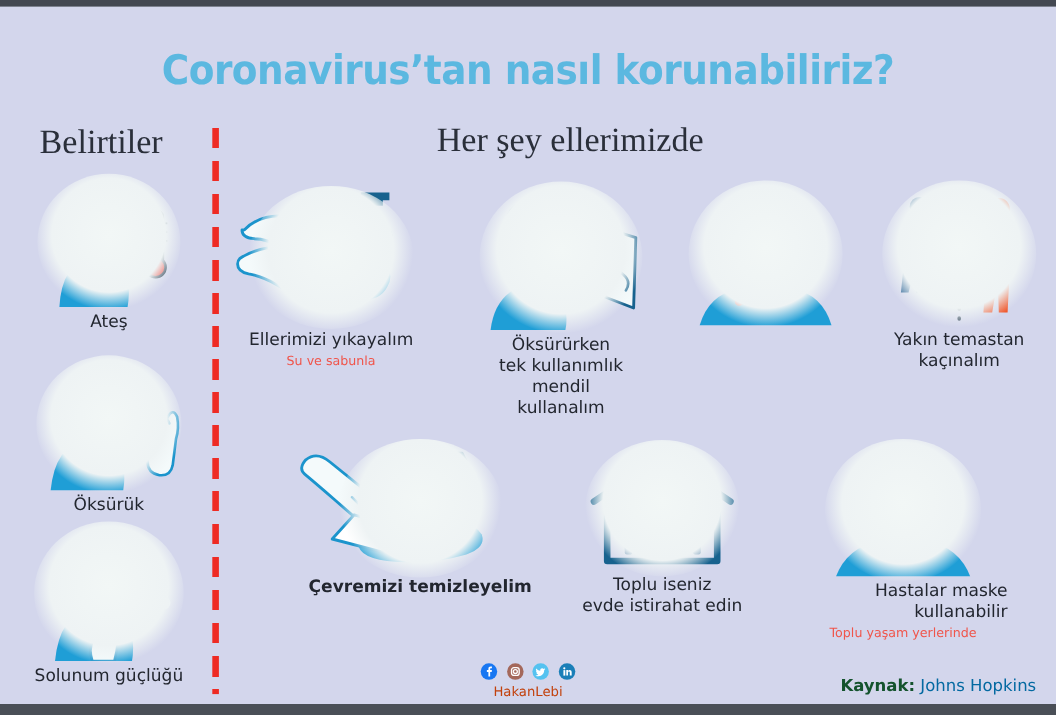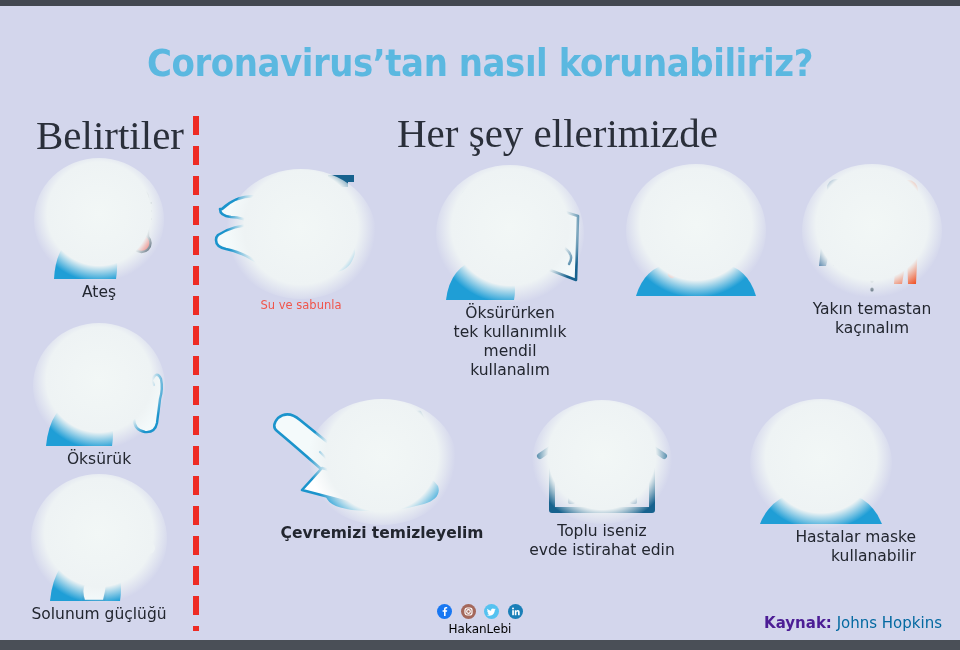--- a/index.html
+++ b/index.html
@@ -22,21 +22,21 @@
     font-family:"DejaVu Sans", sans-serif;
     font-weight:bold;
     font-size:37px;
     letter-spacing:-0.5px;
     color:#5bb8e0;
     transform:scaleX(0.92);
   }
   .h2{
     position:absolute;
     font-family:"Liberation Serif", serif;
-    font-size:41px;
+    font-size:31px;
     color:#2a2f3a;
     white-space:nowrap;
   }
   .h2.left{left:36px;top:105px;}
   .h2.right{left:397px;top:103px;}
 
   
   .divider{
     position:absolute;left:193px;top:110px;width:6px;height:515px;
     background:repeating-linear-gradient(to bottom,
@@ -62,28 +62,28 @@
   svg{display:block;}
 
   
   .social{position:absolute;left:0;top:596px;width:960px;text-align:center;}
   .social .dots{display:inline-block;}
   .sdot{
     display:inline-block;width:15px;height:15px;border-radius:50%;
     margin:0 2px;vertical-align:middle;position:relative;
   }
   .handle{
-    margin-top:2px;color:#000000;font-size:12px;
+    margin-top:2px;color:#c2410c;font-size:12px;
     font-family:"DejaVu Sans", sans-serif;
   }
   .kaynak{
     position:absolute;right:18px;top:608px;font-size:15px;
     font-family:"DejaVu Sans", sans-serif;
   }
-  .kaynak .k{color:#4c1d95;font-weight:bold;}
+  .kaynak .k{color:#14532d;font-weight:bold;}
   .kaynak .v{color:#0369a1;}
 </style>
 </head>
 <body>
 
 <div class="topbar"></div>
 
 <div class="poster">
 
   <div class="title">Coronavirus’tan nasıl korunabiliriz?</div>
@@ -207,20 +207,21 @@
           <path d="M16 38 q16 -16 42 -12 q22 4 40 16 q14 9 22 16 q6 5 1 10 q-6 5 -15 0 l-22 -12 q10 8 12 13 q3 6 -4 8 q-7 2 -13 -3 l-30 -20 q-12 -8 -24 -8 q-11 -1 -11 -8 z"></path>
         </g>
 
         <g stroke="#1b94cc" stroke-width="2" fill="none" stroke-linecap="round">
           <path d="M66 72 h34"></path>
             <path d="M66 82 h34"></path>
             <path d="M68 92 h28"></path>
         </g>
       </svg>
     </div>
+    <div class="cap">Ellerimizi yıkayalım</div>
     <div class="sub">Su ve sabunla</div>
   </div>
 
   <div class="item" style="left:420px;top:162px;width:180px;">
     <div class="art" style="width:180px;height:132px;">
       <div class="halo" style="width:148px;height:138px;"></div>
       <svg width="180" height="132" viewBox="0 0 180 132">
         <path d="M26 132 q4 -34 34 -42 l26 2 q12 20 8 40 z" fill="#1f9ed6"></path>
         <path d="M56 60 q20 2 26 -6 l14 4 q6 14 4 24 l-10 8 q-10 8 -22 6 l-12 -8 z" fill="#f4fafb"></path>
         <path d="M40 52 q-8 -36 26 -40 q32 -3 36 22 q2 12 -2 20 l-7 -9 q-5 11 -16 13 l-4 -9 q-14 4 -27 2 z" fill="#1d4f7d"></path>
@@ -397,20 +398,21 @@
         </g>
 
         <g stroke="#1b94cc" stroke-width="2.6" fill="none" stroke-linecap="round">
           <path d="M72 60 q-10 6 -8 18"></path>
             <path d="M118 60 q10 6 8 18"></path>
         </g>
       </svg>
     </div>
     <div class="cap" style="white-space:pre-line;text-align:right;">Hastalar maske
 kullanabilir</div>
+    <div class="sub">Toplu yaşam yerlerinde</div>
   </div>
 
   <div class="social">
     <div class="dots">
       <span class="sdot" style="background:#1877f2;">
         <svg width="15" height="15" viewBox="0 0 15 15" style="position:absolute;left:0;top:0;">
           <path d="M8.6 12V7.8h1.4l.2-1.6H8.6V5.2c0-.5.1-.8.8-.8h.8V3c-.1 0-.6-.1-1.2-.1-1.2 0-2 .7-2 2.1v1.2H5.6v1.6H7V12z" fill="#fff"></path>
         </svg>
       </span>
       <span class="sdot" style="background:#a4685b;">

